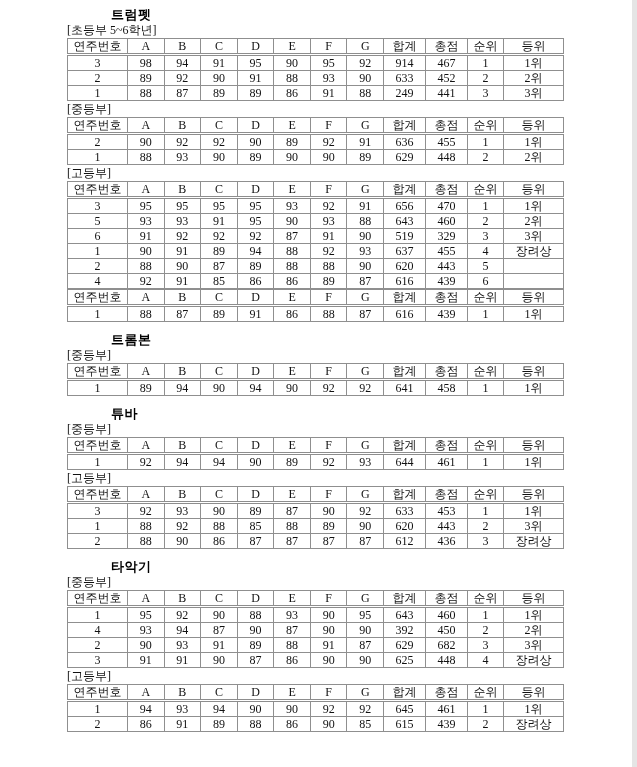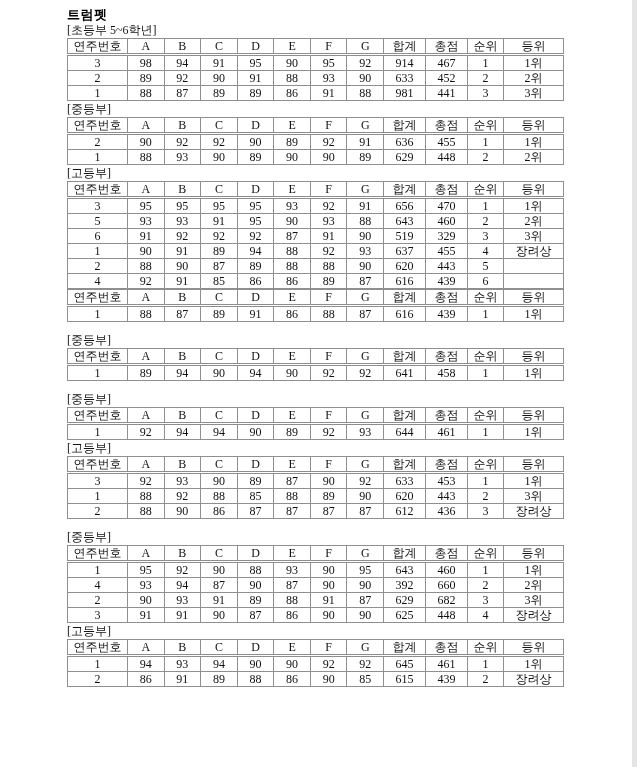--- a/index.html
+++ b/index.html
@@ -19,20 +19,21 @@
   .content {
     position: absolute; left: 67px; top: 8px; width: 497px;
   }
   .instrument-title {
     font-family: Liberation Serif, serif;
     font-weight: bold;
     font-size: 13px;
     line-height: 14px;
     color: #000000;
     letter-spacing: 0.5px;
+    margin-left: 44px;
   }
   .section + .section { margin-top: 11px; }
   .division-label {
     font-size: 12px;
     line-height: 14px;
     margin: 1px 0 1px 0;
     color: #111111;
   }
   .group { }
   table.score-table {
@@ -129,21 +130,21 @@
             </tr>
             <tr>
               <td>1</td>
               <td>88</td>
               <td>87</td>
               <td>89</td>
               <td>89</td>
               <td>86</td>
               <td>91</td>
               <td>88</td>
-              <td>981</td>
+              <td>249</td>
               <td>441</td>
               <td>3</td>
               <td>3위</td>
             </tr>
           </tbody>
         </table>
       </div>
       <div class="group">
         <div class="division-label">[중등부]</div>
         <table class="score-table">
@@ -375,20 +376,21 @@
               <td>616</td>
               <td>439</td>
               <td>1</td>
               <td>1위</td>
             </tr>
           </tbody>
         </table>
       </div>
     </div>
     <div class="section">
+      <div class="instrument-title">트롬본</div>
       <div class="group">
         <div class="division-label">[중등부]</div>
         <table class="score-table">
           <colgroup>
             <col style="width: 12.1%;">
             <col style="width: 7.38%;">
             <col style="width: 7.38%;">
             <col style="width: 7.38%;">
             <col style="width: 7.38%;">
             <col style="width: 7.38%;">
@@ -428,20 +430,21 @@
               <td>641</td>
               <td>458</td>
               <td>1</td>
               <td>1위</td>
             </tr>
           </tbody>
         </table>
       </div>
     </div>
     <div class="section">
+      <div class="instrument-title">튜바</div>
       <div class="group">
         <div class="division-label">[중등부]</div>
         <table class="score-table">
           <colgroup>
             <col style="width: 12.1%;">
             <col style="width: 7.38%;">
             <col style="width: 7.38%;">
             <col style="width: 7.38%;">
             <col style="width: 7.38%;">
             <col style="width: 7.38%;">
@@ -560,20 +563,21 @@
               <td>612</td>
               <td>436</td>
               <td>3</td>
               <td>장려상</td>
             </tr>
           </tbody>
         </table>
       </div>
     </div>
     <div class="section">
+      <div class="instrument-title">타악기</div>
       <div class="group">
         <div class="division-label">[중등부]</div>
         <table class="score-table">
           <colgroup>
             <col style="width: 12.1%;">
             <col style="width: 7.38%;">
             <col style="width: 7.38%;">
             <col style="width: 7.38%;">
             <col style="width: 7.38%;">
             <col style="width: 7.38%;">
@@ -618,21 +622,21 @@
             <tr>
               <td>4</td>
               <td>93</td>
               <td>94</td>
               <td>87</td>
               <td>90</td>
               <td>87</td>
               <td>90</td>
               <td>90</td>
               <td>392</td>
-              <td>660</td>
+              <td>450</td>
               <td>2</td>
               <td>2위</td>
             </tr>
             <tr>
               <td>2</td>
               <td>90</td>
               <td>93</td>
               <td>91</td>
               <td>89</td>
               <td>88</td>

